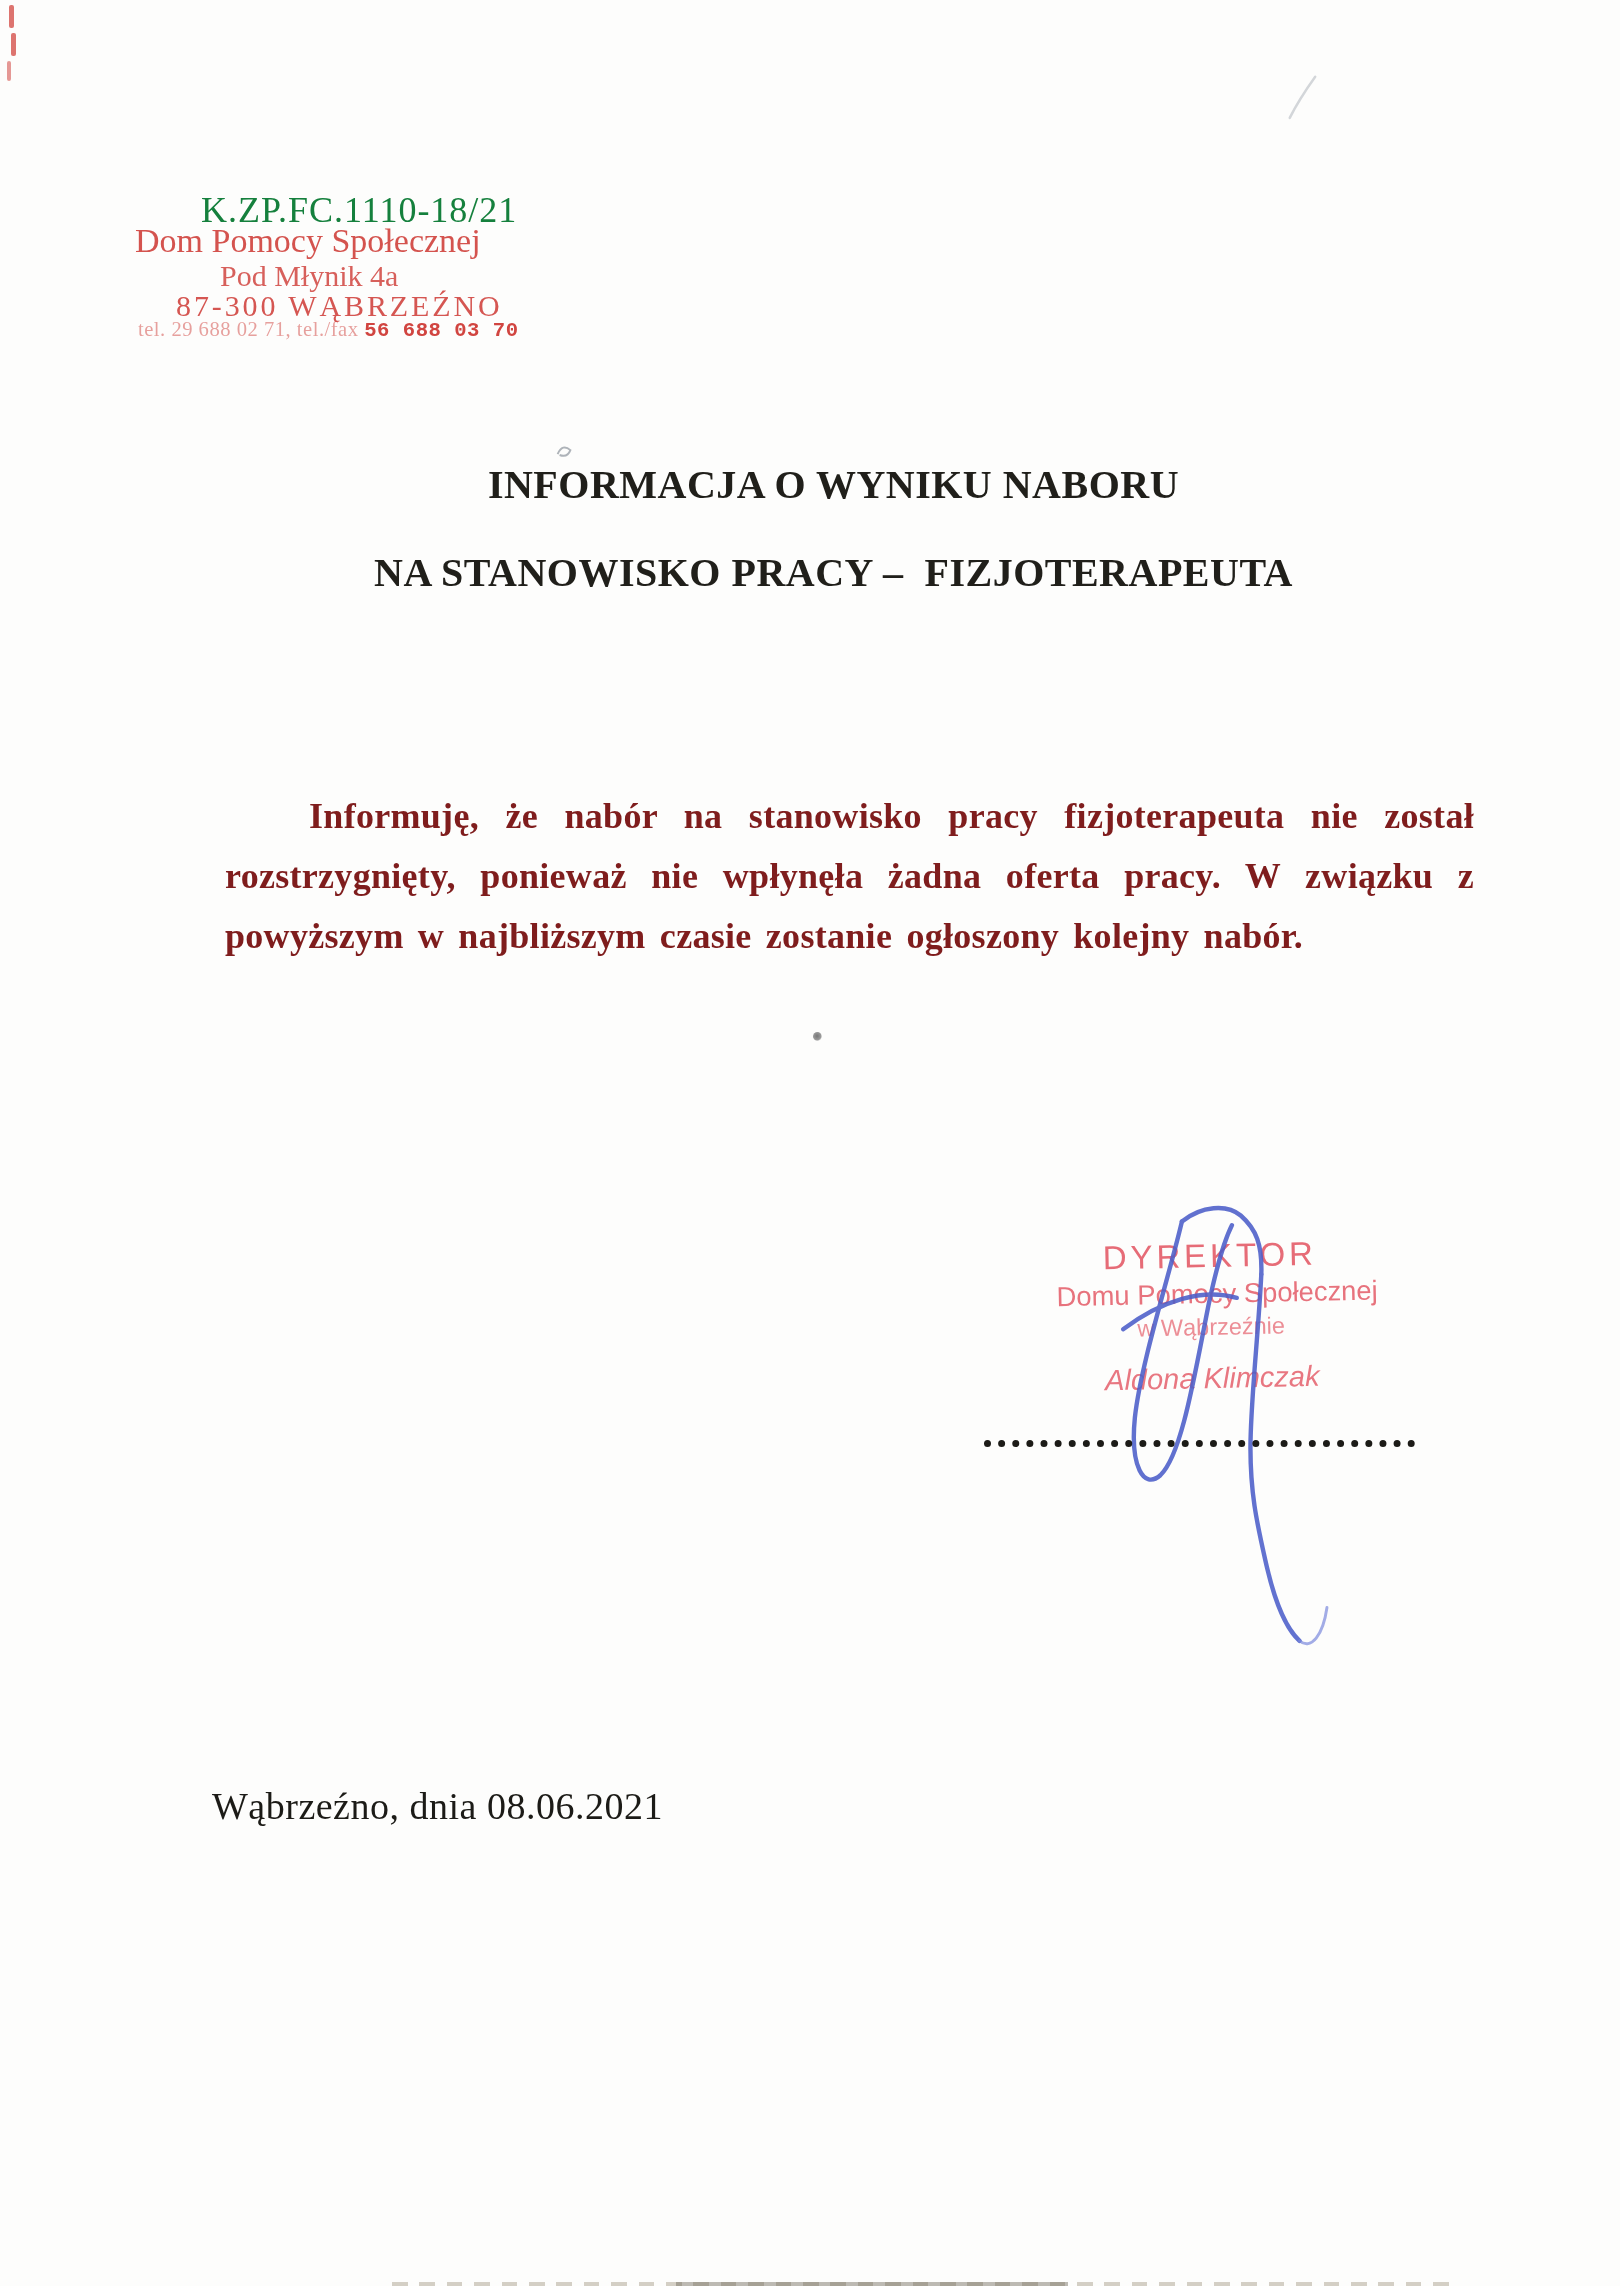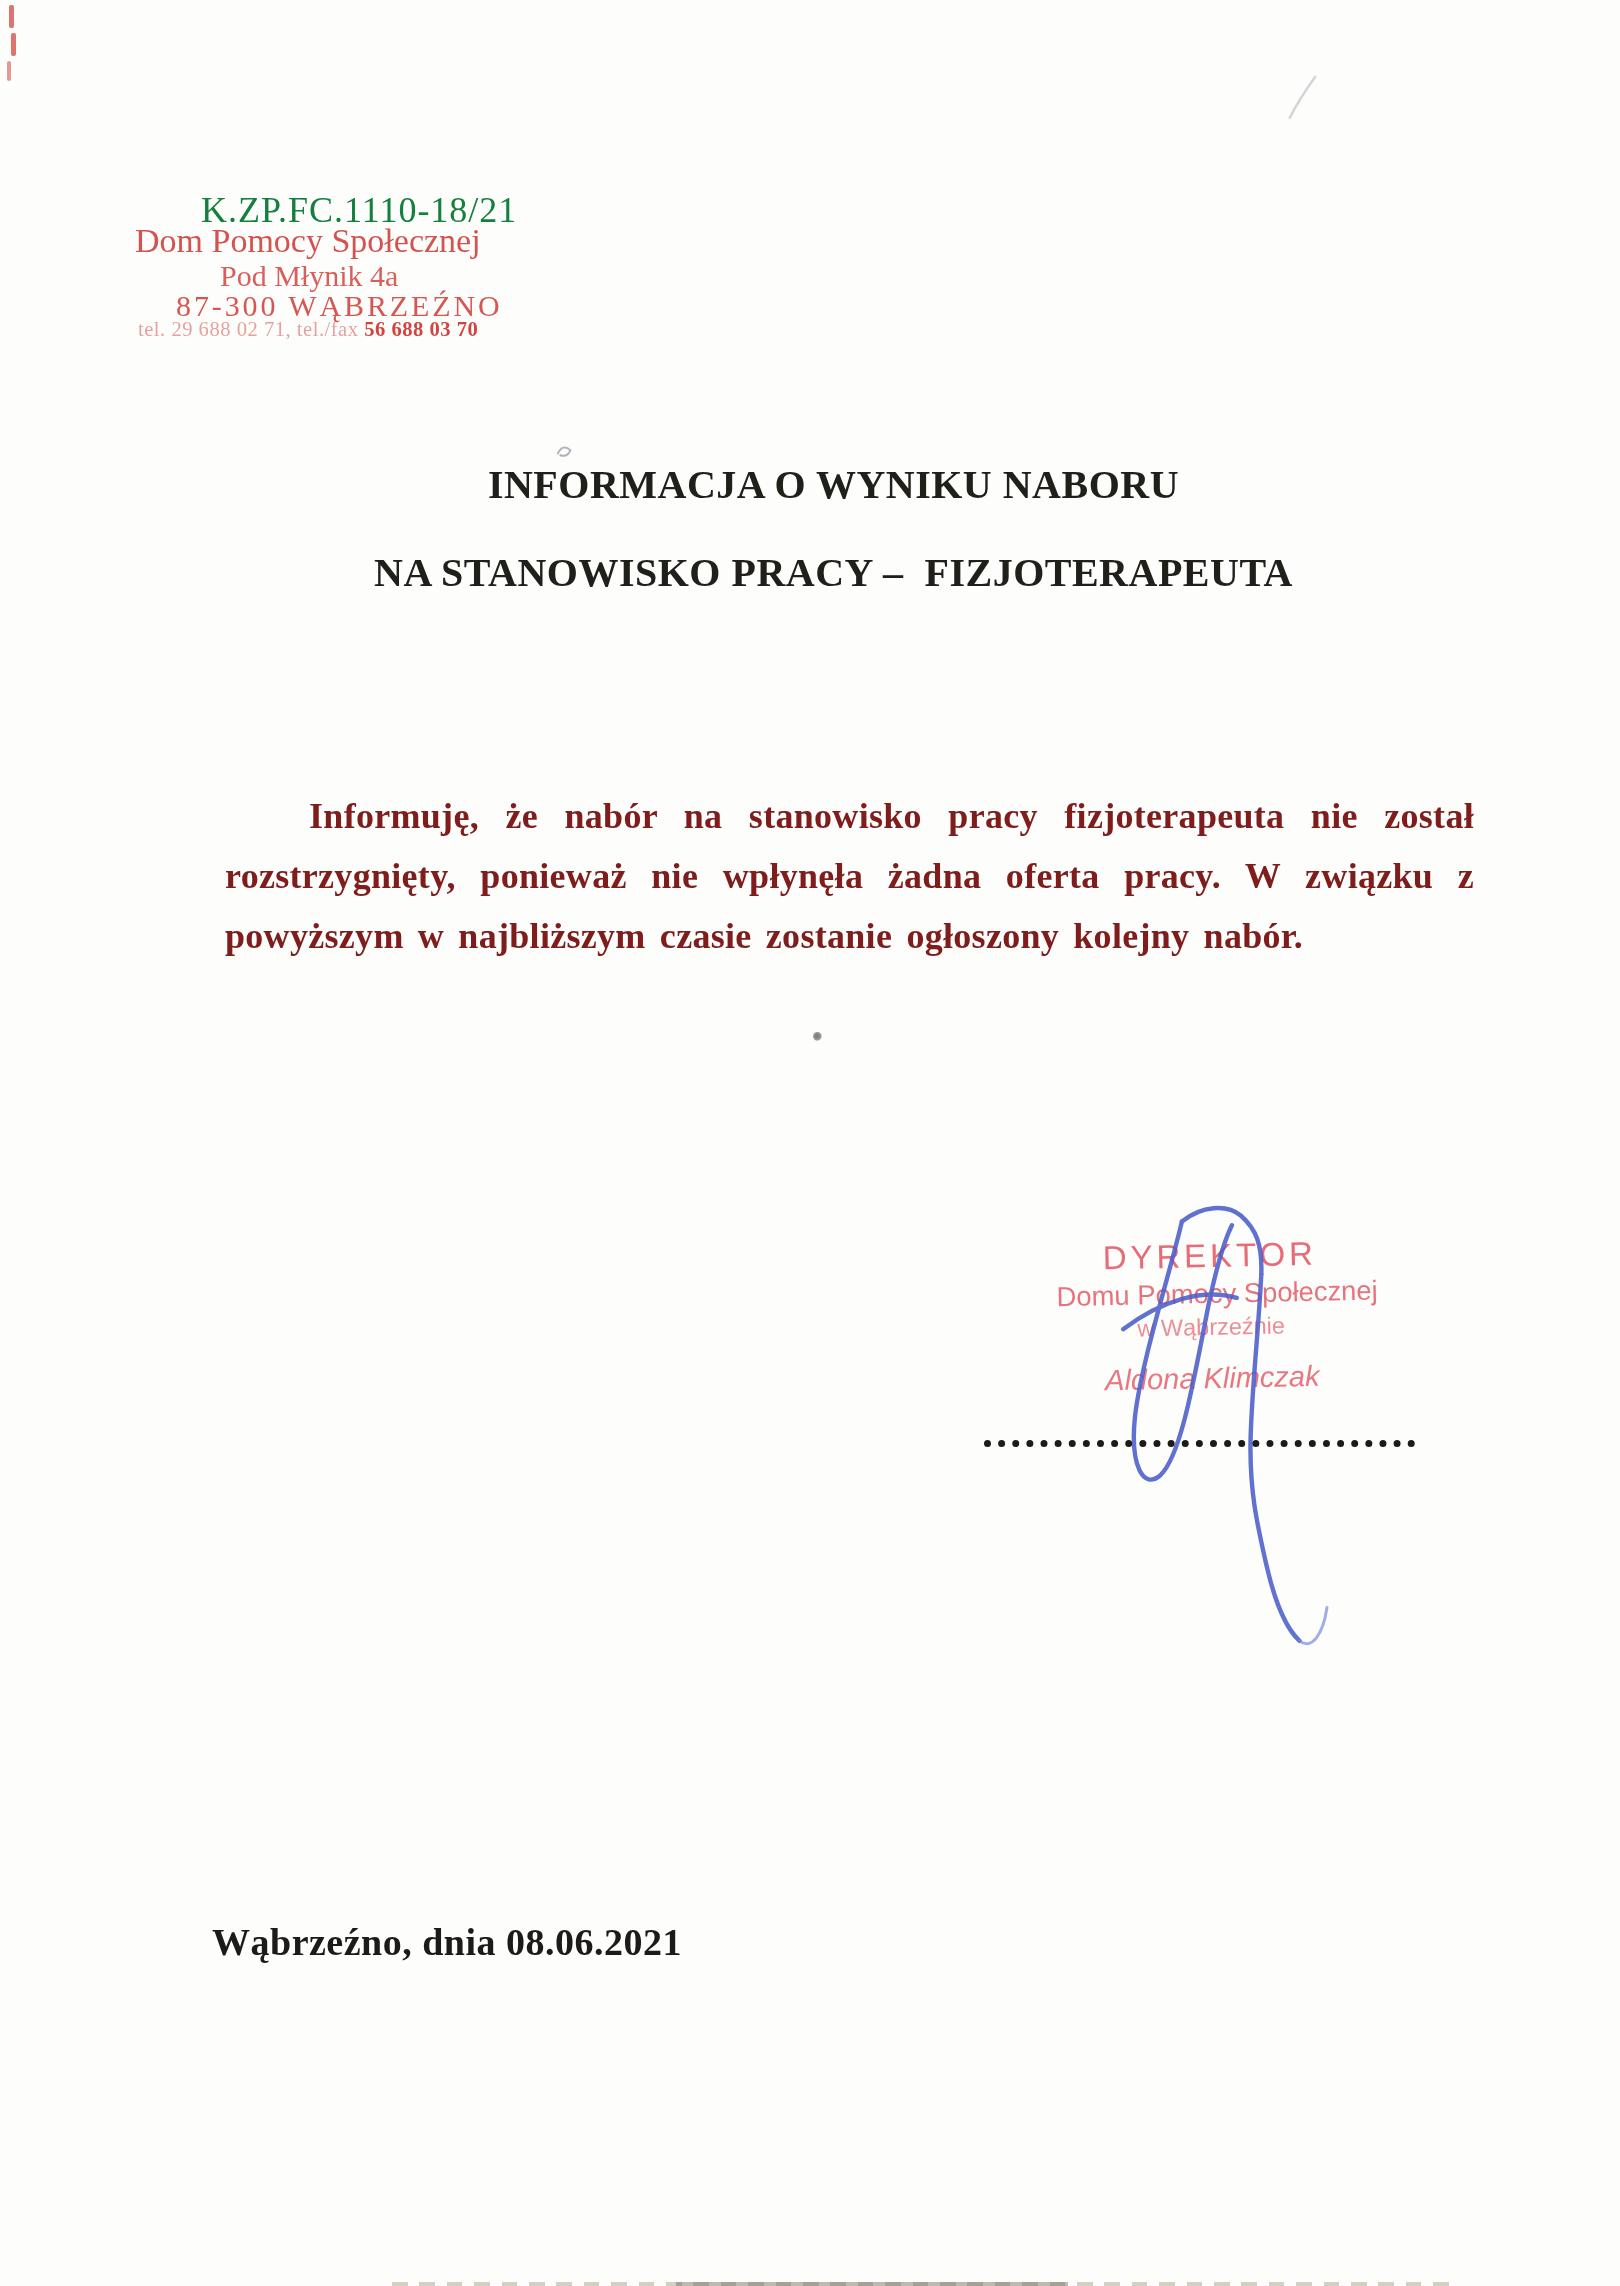--- a/index.html
+++ b/index.html
@@ -28,21 +28,21 @@
     left:201px;top:189px;
     font-size:36px;letter-spacing:1px;
     color:#15803d;
   }
   .stamp-line{position:absolute;color:var(--stamp-red);white-space:nowrap;}
   .stamp-l1{left:135px;top:222px;font-size:34px;opacity:.92;}
   .stamp-l2{left:220px;top:259px;font-size:30px;opacity:.85;}
   .stamp-l3{left:176px;top:289px;font-size:30px;letter-spacing:2.9px;opacity:.9;}
   .stamp-tel{left:138px;top:318px;font-size:20.6px;letter-spacing:0.5px;}
   .stamp-tel .faded{opacity:.5;}
-  .stamp-tel .strong{opacity:1;font-weight:bold;}
+  .stamp-tel .strong{opacity:1;font-weight:bold;font-family:Liberation Mono, monospace;}
 
   
   .title-line{
     left:0;right:0;text-align:center;
     transform:translateX(23.5px);
     font-weight:bold;font-size:40px;
     letter-spacing:0.5px;white-space:pre-wrap;
     color:#201f1a;
   }
   .title-1{top:461px;}
@@ -90,22 +90,22 @@
   }
   .sig-caption{
     left:939px;top:1466px;width:515px;
     text-align:center;
     font-weight:bold;font-size:36px;
     color:#1c1b17;white-space:nowrap;
   }
 
   
   .footer-date{
-    left:212px;top:1920px;
-    font-weight:bold;font-size:38px;
+    left:212px;top:1784px;
+    font-weight:normal;font-size:38px;
     letter-spacing:0.5px;color:#1c1b17;
   }
 
   
   .bottom-edge{
     left:392px;right:167px;bottom:0;height:4.9px;
     background:repeating-linear-gradient(90deg,
       rgba(150,138,115,.40) 0 15.7px, rgba(150,138,115,0) 15.7px 27.4px);
     filter:blur(0.4px);
   }

